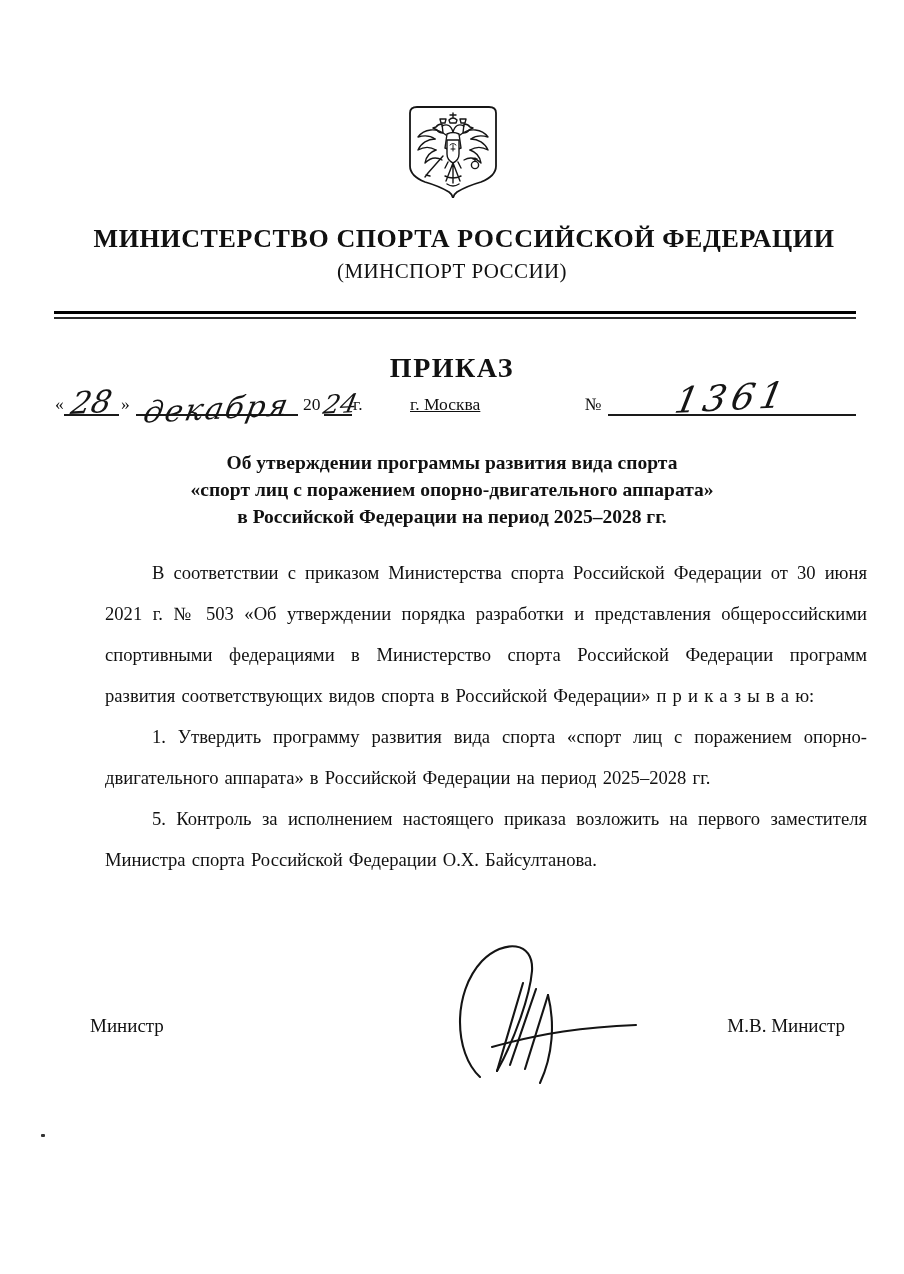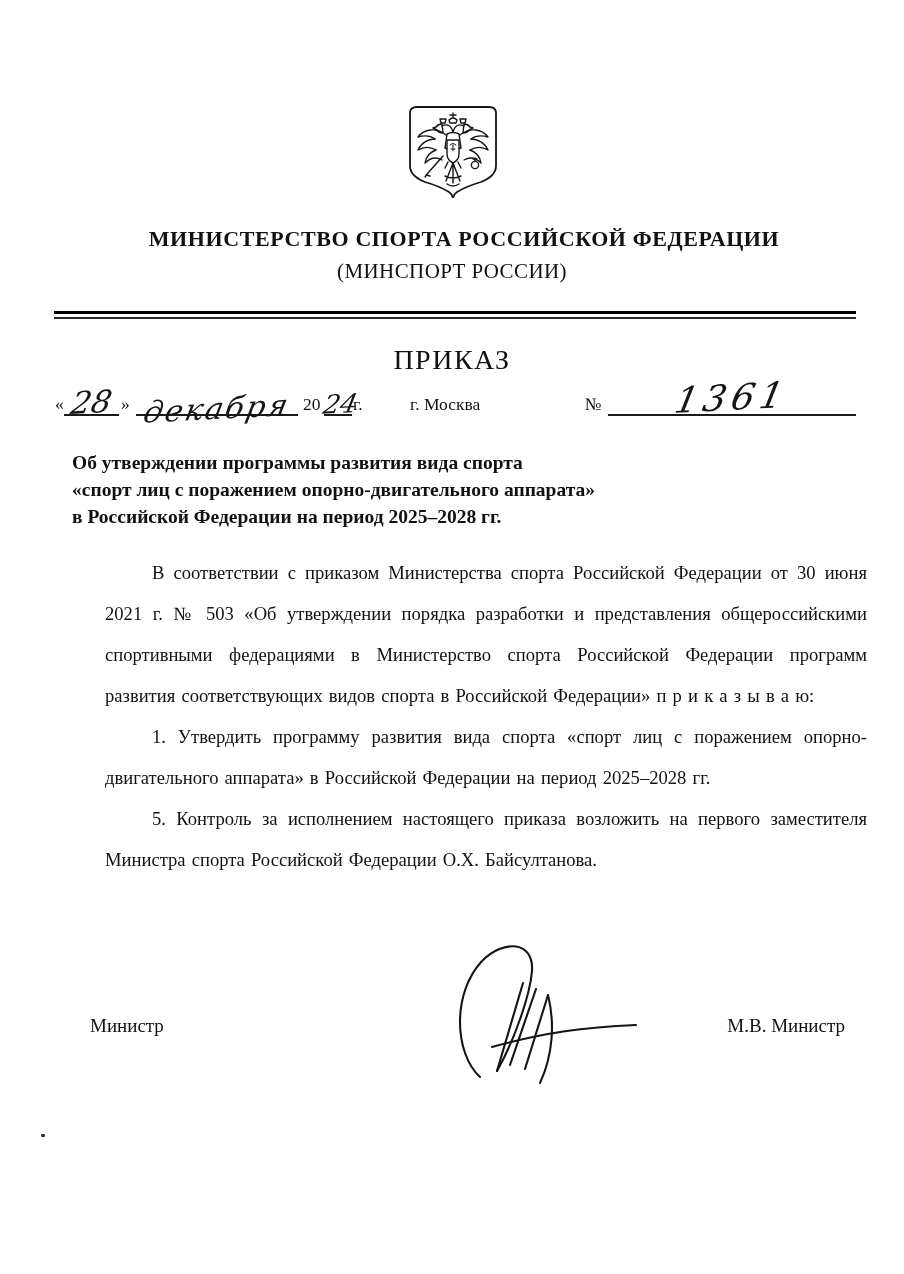--- a/index.html
+++ b/index.html
@@ -6,57 +6,57 @@
   html,body { background:#e8e8e8; }
   body { font-family:"Liberation Serif","DejaVu Serif",serif; color:#111; }
   .page {
     position:relative; width:904px; height:1274px; margin:0 auto;
     background:#ffffff; overflow:hidden;
   }
   .emblem { position:absolute; left:406px; top:104px; width:94px; height:94px; }
   .emblem svg { width:100%; height:100%; }
 
   .ministry { position:absolute; left:0; top:224px; width:904px; text-align:center; }
-  .ministry-line1 { font-size:22px; font-weight:bold; letter-spacing:0.6px; line-height:30px;padding-left:24px; }
+  .ministry-line1 { font-size:26px; font-weight:bold; letter-spacing:0.6px; line-height:30px;padding-left:24px; }
   .ministry-line2 { font-size:21px; font-weight:normal; letter-spacing:0.4px; line-height:34px; }
 
   .double-rule {
     position:absolute; left:54px; top:311px; width:802px; height:8px;
     border-top:3px solid #000; border-bottom:2px solid #2a2a2a;
   }
 
-  .doc-type { position:absolute; left:0; top:344px; width:904px; text-align:center;
-    font-size:28px; font-weight:normal; letter-spacing:1.5px; }
+  .doc-type { position:absolute; left:0; top:352px; width:904px; text-align:center;
+    font-size:28px; font-weight:bold; letter-spacing:1.5px; }
 
   .date-row { position:absolute; left:0; top:382px; width:904px; height:48px; font-size:17.5px; }
   .date-row .printed { position:absolute; top:12px; }
   .blank-line { position:absolute; top:8px; height:26px; border-bottom:2px solid #1a1a1a; }
   .q-open  { left:55px; }
   .q-close { left:121px; }
   .day-line    { left:64px;  width:55px; }
   .month-line  { left:136px; width:162px; }
   .year-prefix { left:303px; }
   .year-line   { left:324px; width:28px; }
   .year-unit   { left:353px; }
-  .city        { left:410px; }
+  .city        { left:410px;text-decoration:underline; }
   .num-sign    { left:585px; }
   .num-line    { left:608px; width:248px; }
 
   .handwritten {
     font-family:"DejaVu Serif",serif; font-style:italic; font-weight:500;
     color:#151515; white-space:nowrap;
     transform:skewX(-14deg) rotate(-3deg);
   }
   .hw-slot { position:absolute; left:0; width:100%; text-align:center; }
   .hw-day   { bottom:-7px;  font-size:31px; }
   .hw-month { bottom:-12px; font-size:30px; letter-spacing:2px; }
   .hw-year  { bottom:-6px;  font-size:26px; }
   .hw-num   { bottom:-5px;  font-size:36px; letter-spacing:5px; }
 
-  .order-title { position:absolute; left:72px; top:449px; width:760px; 
+  .order-title { position:absolute; left:72px; top:449px; width:760px; text-align:center;
     font-size:19.5px; font-weight:bold; line-height:27px; }
 
   .body-text { position:absolute; left:75px; top:552px; width:762px;
     font-size:18.6px; line-height:41px; text-align:justify;margin-left:30px; }
   .body-text p { text-indent:47px; word-spacing:1.5px; }
 
   .sign-row { position:absolute; left:0; top:1010px; width:904px; height:70px; font-size:19px; }
   .sign-position { position:absolute; left:90px; top:5px; }
   .sign-name { position:absolute; right:59px; top:5px; }
   .signature-svg { position:absolute; left:452px; top:-65px; width:195px; height:140px; }

